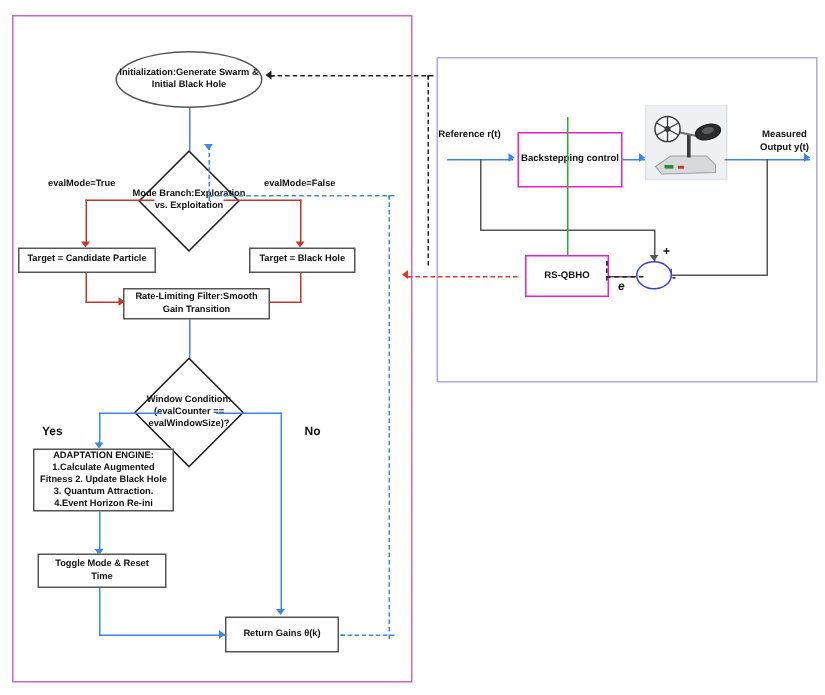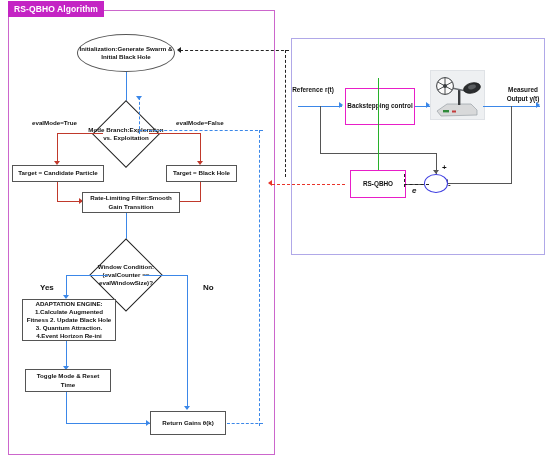--- a/index.html
+++ b/index.html
@@ -49,21 +49,20 @@
   #plant-photo{position:absolute;left:430px;top:70px;width:53px;height:48px;
     background:linear-gradient(#f2f3f5,#e7e9ec);border:1px solid #dfe2e6;overflow:hidden;}
   .ph{position:absolute;}
 </style>
 </head>
 <body>
 
 <div id="root">
 
   <div class="abs" id="algo-panel"></div>
-  <div class="abs" id="algo-title">RS-QBHO Algorithm</div>
 
   <div class="node ellipse" style="left:77px;top:34px;width:98px;height:38px;">Initialization:Generate Swarm &amp; Initial Black Hole</div>
 
   <div class="ln v blue" style="left:126px;top:72px;height:38px;"></div>
   <div class="arw arw-d" style="left:123px;top:108px;border-top:4px solid #3b87e8;"></div>
 
   <div class="diamond-wrap" style="left:102px;top:110px;width:48px;height:48px;">
     <div class="diamond-shape"></div>
     <div class="diamond-lbl">Mode Branch:Exploration vs. Exploitation</div>
   </div>
@@ -93,21 +92,21 @@
   <div class="node rect" style="left:82px;top:192px;width:98px;height:21px;">Rate-Limiting Filter:Smooth Gain Transition</div>
 
   <div class="ln v blue" style="left:126px;top:213px;height:36px;"></div>
   <div class="arw arw-d" style="left:123px;top:247px;border-top:4px solid #3b87e8;"></div>
 
   <div class="diamond-wrap" style="left:100px;top:249px;width:52px;height:52px;">
     <div class="diamond-shape"></div>
     <div class="diamond-lbl">Window Condition:(evalCounter == evalWindowSize)?</div>
   </div>
 
-  <div class="edge-lbl big" style="left:40px;top:283px;">Yes</div>
+  <div class="edge-lbl big" style="left:28px;top:283px;">Yes</div>
   <div class="edge-lbl big" style="left:203px;top:283px;">No</div>
 
   <div class="ln h blue" style="left:66px;top:275px;width:42px;"></div>
   <div class="ln v blue" style="left:66px;top:275px;height:22px;"></div>
   <div class="arw arw-d" style="left:63px;top:295px;border-top:4px solid #3b87e8;"></div>
 
   <div class="ln h blue" style="left:144px;top:275px;width:44px;"></div>
   <div class="ln v blue" style="left:187px;top:275px;height:134px;"></div>
   <div class="arw arw-d" style="left:184px;top:406px;border-top:4px solid #3b87e8;"></div>
 

